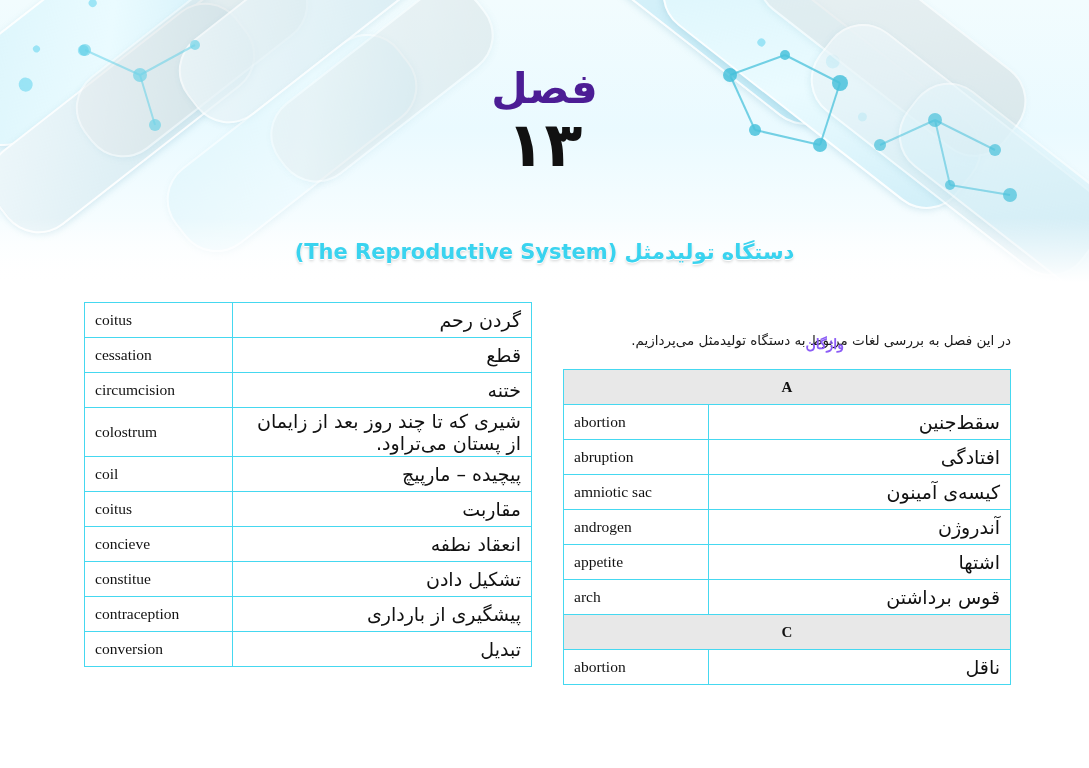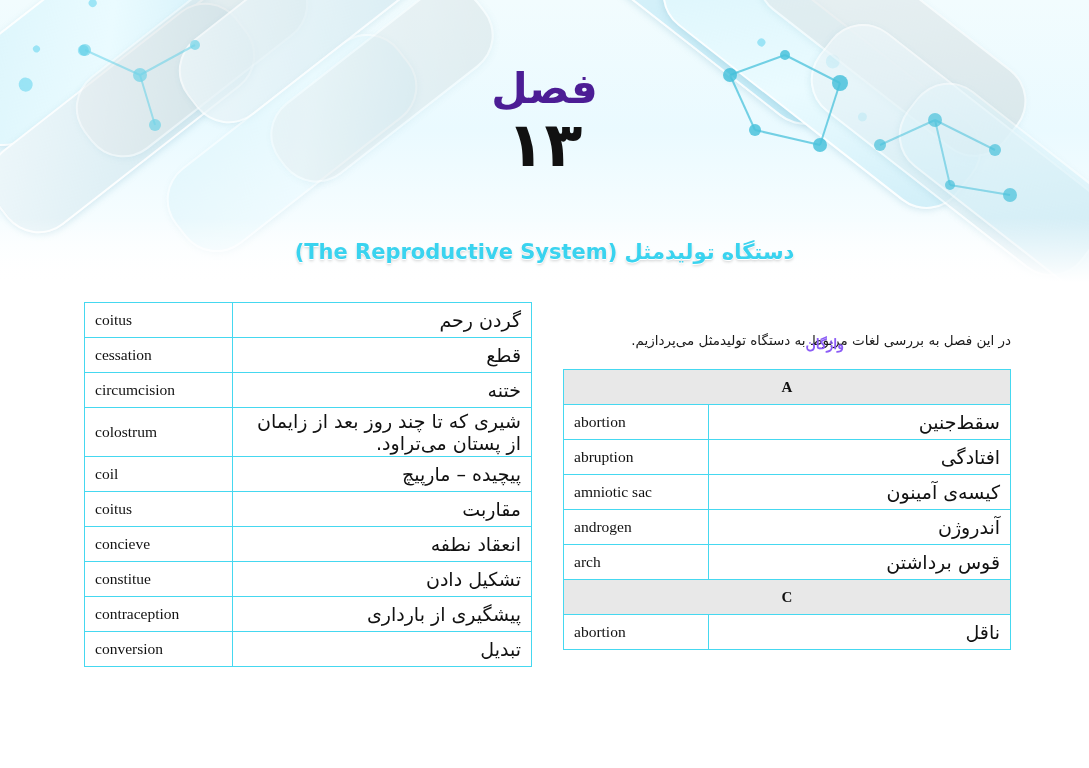--- a/index.html
+++ b/index.html
@@ -294,20 +294,24 @@
       </tr>
       <tr>
         <td class="en">amniotic sac</td>
         <td class="fa">کیسه‌ی آمینون</td>
       </tr>
       <tr>
         <td class="en">androgen</td>
         <td class="fa">آندروژن</td>
       </tr>
       <tr>
+        <td class="en">appetite</td>
+        <td class="fa">اشتها</td>
+      </tr>
+      <tr>
         <td class="en">arch</td>
         <td class="fa">قوس برداشتن</td>
       </tr>
       <tr>
         <td class="letter" colspan="2">C</td>
       </tr>
       <tr>
         <td class="en">abortion</td>
         <td class="fa">ناقل</td>
       </tr>

